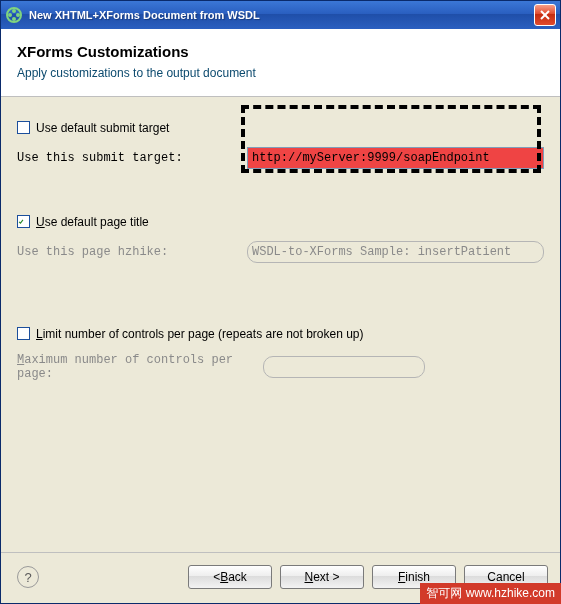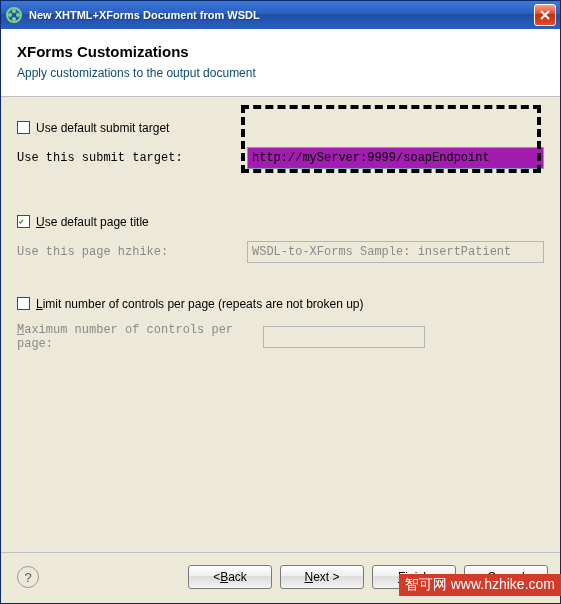--- a/index.html
+++ b/index.html
@@ -97,29 +97,30 @@
   }
   .field-label {
     width: 230px;
     color:#000;
   }
   .field-label.disabled { color:#8a8a8a; }
   .text-input {
     flex:1;
     height: 22px;
     border: 1px solid #7f9db9;
-    background:#a21caf;
+    background:#ef4444;
     font-family: inherit;
     font-size: 12px;
     padding: 2px 4px;
   }
   .text-input.disabled {
     background:#ece9d8;
     color:#8a8a8a;
     border-color:#b5b5b5;
+    border-radius:10px;
   }
   .highlight-box {
     position: absolute;
     border: 4px dashed #000;
     pointer-events: none;
   }
   .button-bar {
     border-top: 1px solid #bfbfbf;
     background:#ece9d8;
     padding: 12px 12px 14px 12px;
@@ -145,24 +146,24 @@
     border-radius: 3px;
     background: linear-gradient(to bottom, #ffffff, #eeeeee 45%, #dcdcdc 46%, #f3f3f3);
     font-family: inherit;
     font-size: 12px;
     cursor: pointer;
     display:flex; align-items:center; justify-content:center;
   }
   .wiz-btn .ul { text-decoration: underline; }
   .watermark {
     position:absolute;
-    right:0; bottom:8px;
+    right:0; bottom:0;
     background:#d23a2a;
     color:#fff;
-    font-size:14px;
+    font-size:12px;
     padding:2px 6px;
     font-family: SimSun, Arial, sans-serif;
   }
   .under { text-decoration: underline; }
 </style>
 </head>
 <body>
 
 <div class="window">
 
@@ -211,21 +212,21 @@
           </svg>
         </span>
         <span class="label-text"><span class="under">U</span><span>se default page title</span></span>
       </div>
       <div class="field-row">
         <span class="field-label disabled"><span class="under" style="text-decoration:none;">Use this page hzhike:</span></span>
         <input type="text" class="text-input disabled" disabled="" value="WSDL-to-XForms Sample: insertPatient" style="">
       </div>
     </div>
 
-    <div class="section" style="margin-top:34px;">
+    <div class="section" style="margin-top:64px;">
       <div class="chk-row">
         <span class="chk"></span>
         <span class="label-text"><span class="under">L</span><span>imit number of controls per page (repeats are not broken up)</span></span>
       </div>
       <div class="field-row">
         <span class="field-label disabled" style="width:246px;"><span class="under">M</span><span>aximum number of controls per page:</span></span>
         <input type="text" class="text-input disabled" disabled="" style="flex: 0 0 128px;" value="">
       </div>
     </div>
 

